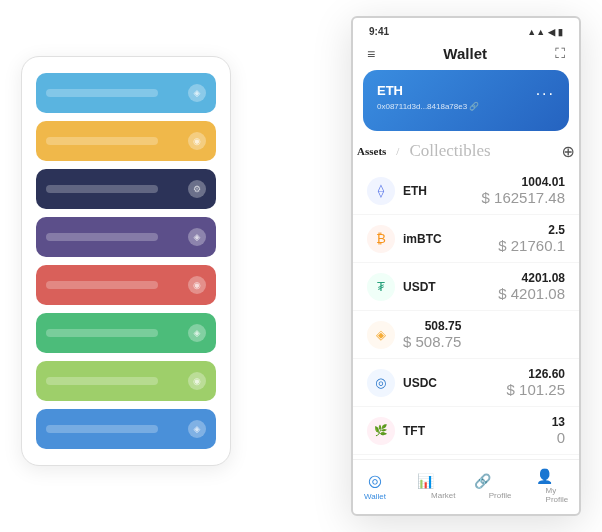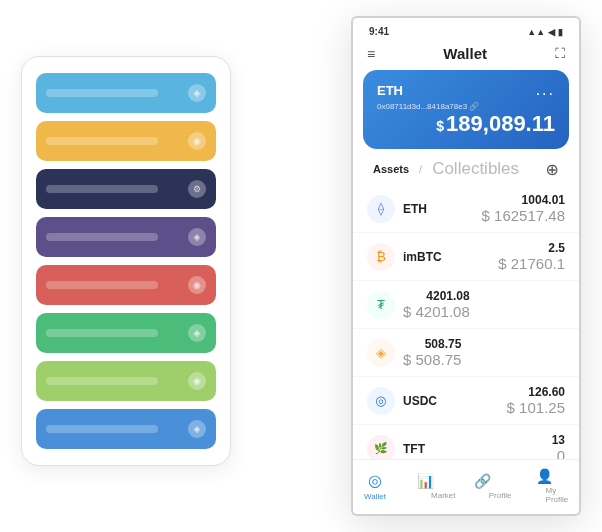--- a/index.html
+++ b/index.html
@@ -137,37 +137,39 @@
       font-weight: 700;
     }
     .eth-dots {
       font-size: 16px;
       letter-spacing: 2px;
       line-height: 1;
     }
     .eth-address {
       font-size: 8px;
       opacity: 0.8;
+      margin-bottom: 8px;
     }
     .eth-amount {
       font-size: 22px;
       font-weight: 700;
       text-align: right;
     }
     .eth-amount-symbol {
       font-size: 14px;
       margin-right: 2px;
     }
 
     
     .assets-header {
       display: flex;
       justify-content: space-between;
       align-items: center;
-      padding: 0 20px 6px;
+      padding: 0 4px 6px;
+      font-family: Liberation Serif, serif;
     }
     .assets-tabs {
       display: flex;
       gap: 10px;
       align-items: center;
     }
     .assets-tab-active {
       font-size: 11px;
       font-weight: 600;
       color: #222;
@@ -326,23 +328,20 @@
 
     <div class="eth-card">
       <div class="eth-card-top">
         <span class="eth-label">ETH</span>
         <span class="eth-dots">...</span>
       </div>
       <div class="eth-address">
         <span>0x08711d3d...8418a78e3</span>
         <span>🔗</span>
       </div>
-      <div class="eth-amount">
-        <span class="eth-amount-symbol">$</span><span>189,089.11</span>
-      </div>
     </div>
 
     <div class="assets-header">
       <div class="assets-tabs">
         <span class="assets-tab-active">Assets</span>
         <span class="assets-tab-sep">/</span>
         <span class="assets-tab-inactive">Collectibles</span>
       </div>
       <span class="assets-add">⊕</span>
     </div>
@@ -359,20 +358,21 @@
       <div class="asset-row">
         <div class="asset-icon imbtc-icon">₿</div>
         <span class="asset-name">imBTC</span>
         <div class="asset-values">
           <div class="asset-amount">2.5</div>
           <div class="asset-usd">$ 21760.1</div>
         </div>
       </div>
       <div class="asset-row">
         <div class="asset-icon usdt-icon">₮</div>
+        <span class="asset-name">USDT</span>
         <div class="asset-values">
           <div class="asset-amount">4201.08</div>
           <div class="asset-usd">$ 4201.08</div>
         </div>
       </div>
       <div class="asset-row">
         <div class="asset-icon dai-icon">◈</div>
         <div class="asset-values">
           <div class="asset-amount">508.75</div>
           <div class="asset-usd">$ 508.75</div>

